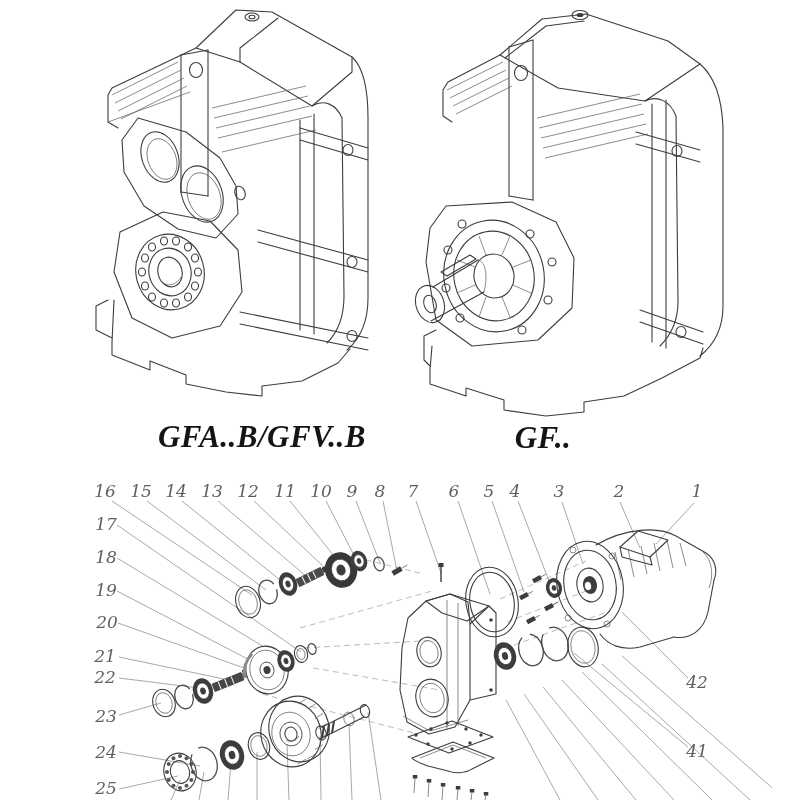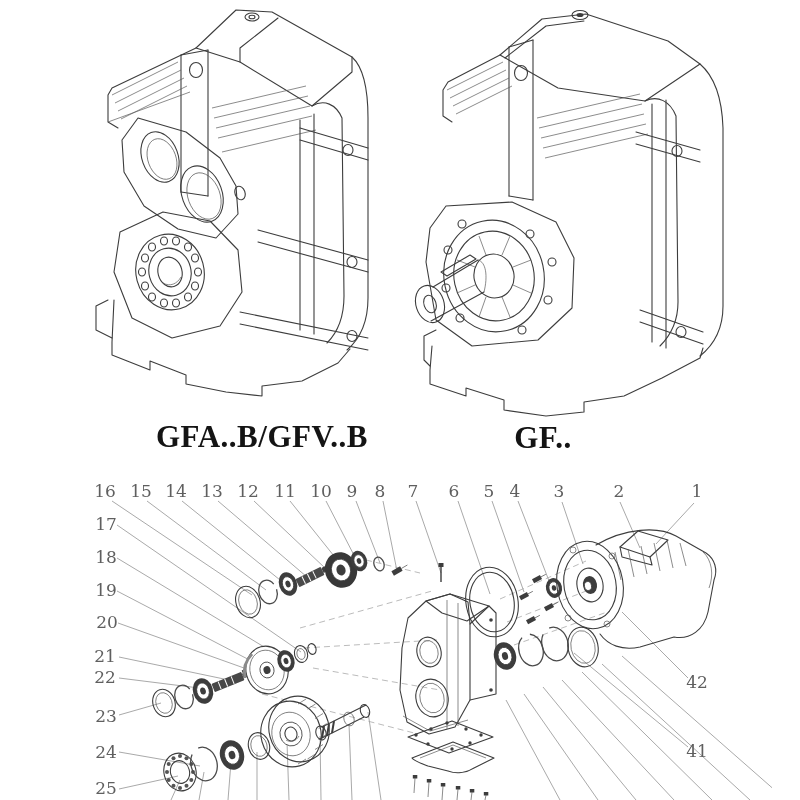--- a/index.html
+++ b/index.html
@@ -1,16 +1,16 @@
 <!DOCTYPE html>
 <html><head>
 <meta charset="utf-8">
 <style>
   html,body{margin:0;padding:0;background:#ffffff;}
-  #page{width:772px;height:800px;background:#ffffff;position:relative;overflow:hidden;}
+  #page{width:772px;height:800px;background:#ffffff;position:relative;overflow:hidden;font-style:italic;}
   svg{display:block;}
   .ln{stroke:#3d3d3d;fill:none;stroke-width:1.1;stroke-linejoin:round;stroke-linecap:round;}
   .thin{stroke:#5a5a5a;fill:none;stroke-width:0.7;}
   .leader{stroke:#9f9f9f;fill:none;stroke-width:0.9;}
   .dash{stroke:#b3b3b3;fill:none;stroke-width:0.9;stroke-dasharray:6 4;}
   .snap{stroke:#4a4a4a;fill:none;stroke-width:1.3;stroke-dasharray:60 9;}
   .dark{fill:#3d3d3d;stroke:none;}
   .w{fill:#ffffff;stroke:#3d3d3d;stroke-width:0.8;}
   .gwhite{fill:#ffffff;}
   .hatch{stroke:#ffffff;stroke-width:1;}

